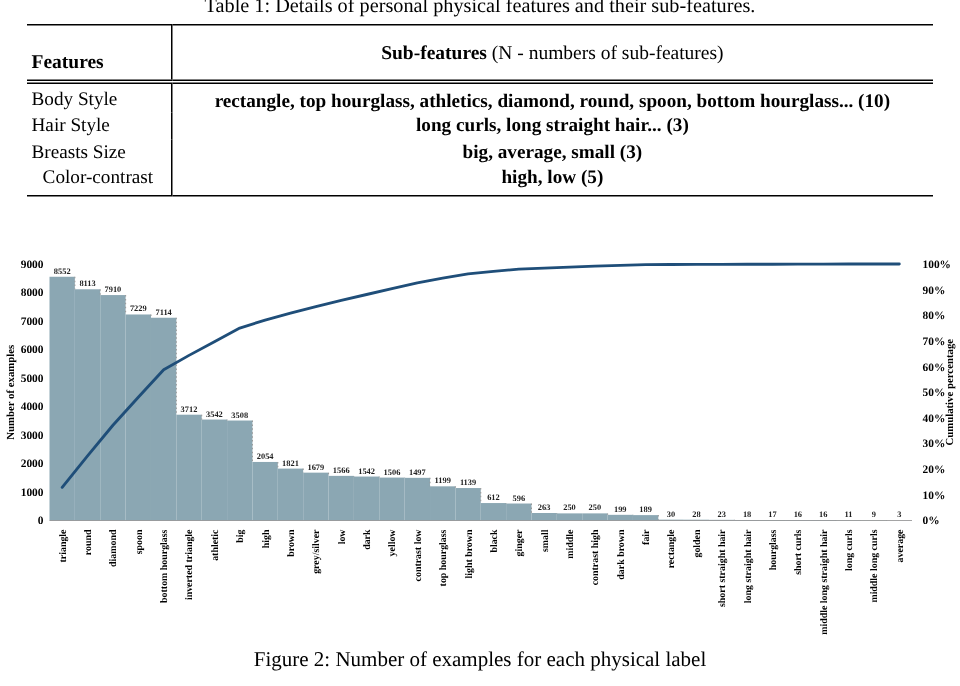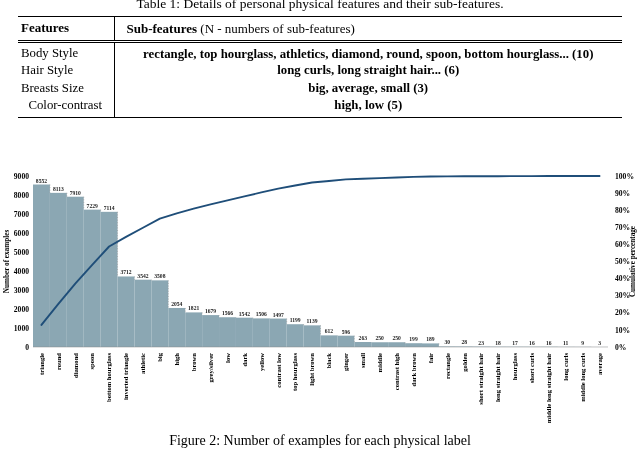--- a/index.html
+++ b/index.html
@@ -13,22 +13,22 @@
   table.paper-table {
     width:100%; border-collapse:collapse;
     border-top:1.4px solid #000; border-bottom:1.4px solid #000;
     font-size:12.8px;
   }
   table.paper-table th { border-bottom:3px double #000; font-size:13px; }
   th.col-feat, td.col-feat {
     width:96px; text-align:left; padding:1px 4px 1px 3px;
     border-right:1px solid #000;
   }
-  th.col-sub { text-align:left; padding:2px 12px; }
-  th.col-feat { padding-top:3px; padding-bottom:4px; }
+  th.col-sub { text-align:center; padding:2px 12px; }
+  th.col-feat { padding-top:16px; padding-bottom:4px; }
   td.col-sub { text-align:center; padding:0 4px;font-weight:bold; }
   td { line-height:15.4px; }
   tr.first-row td { padding-top:3px; }
   tr.last-row td { padding-bottom:3px;text-align:center; }
   .hdr-paren { font-weight:normal; }
   .chart-area { position:absolute; top:170px; left:0; }
   .fig-caption {
     position:absolute; top:433px; left:0; width:640px; text-align:center;
     font-size:14px;
   }
@@ -46,21 +46,21 @@
         <th class="col-sub"><span>Sub-features</span><span class="hdr-paren"> (N - numbers of sub-features)</span></th>
       </tr>
     </thead>
     <tbody id="tbl-body">
         <tr class="first-row">
           <td class="col-feat">Body Style</td>
           <td class="col-sub">rectangle, top hourglass, athletics, diamond, round, spoon, bottom hourglass... (10)</td>
         </tr>
         <tr>
           <td class="col-feat">Hair Style</td>
-          <td class="col-sub">long curls, long straight hair... (6)</td>
+          <td class="col-sub">long curls, long straight hair... (3)</td>
         </tr>
         <tr>
           <td class="col-feat">Breasts Size</td>
           <td class="col-sub">big, average, small (3)</td>
         </tr>
         <tr class="last-row">
           <td class="col-feat">Color-contrast</td>
           <td class="col-sub">high, low (5)</td>
         </tr>
       </tbody>

